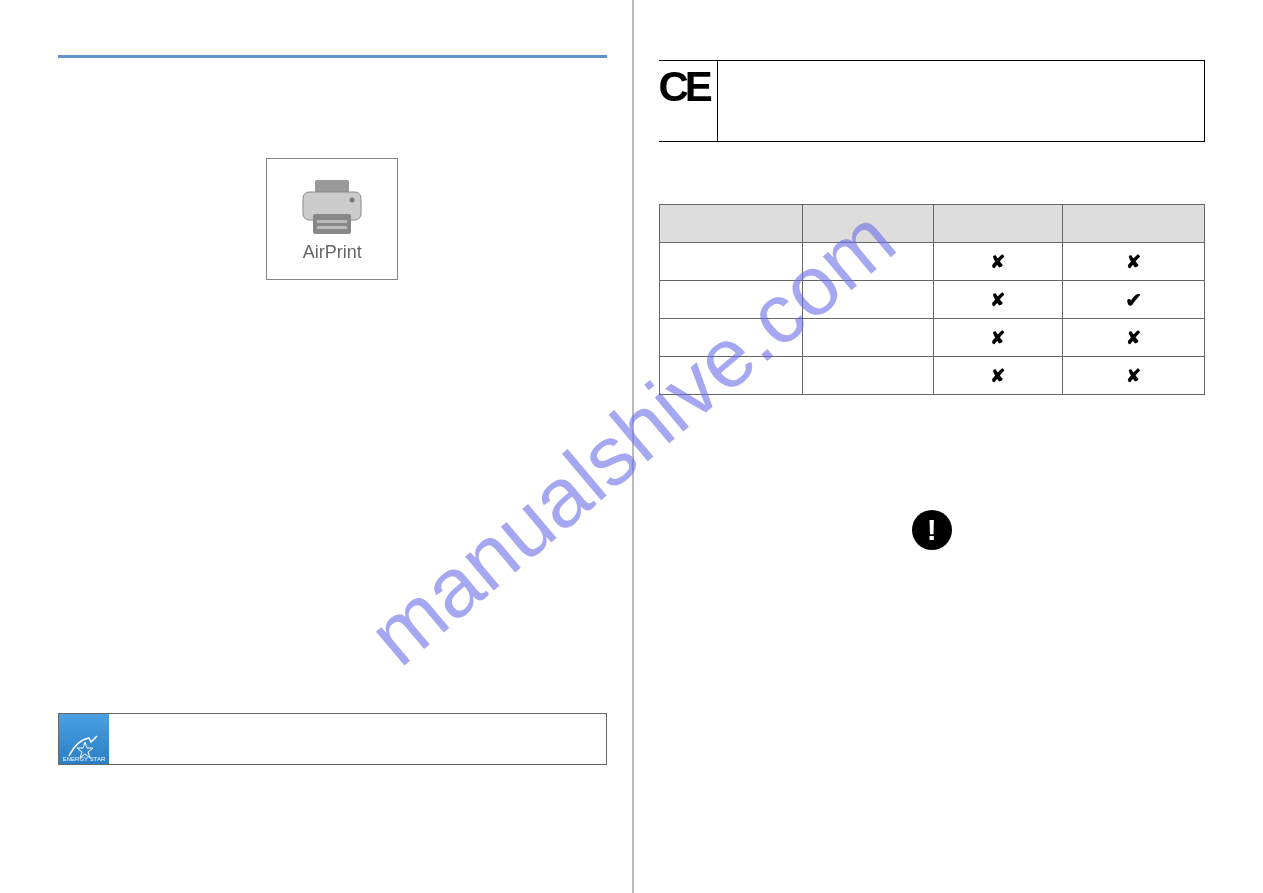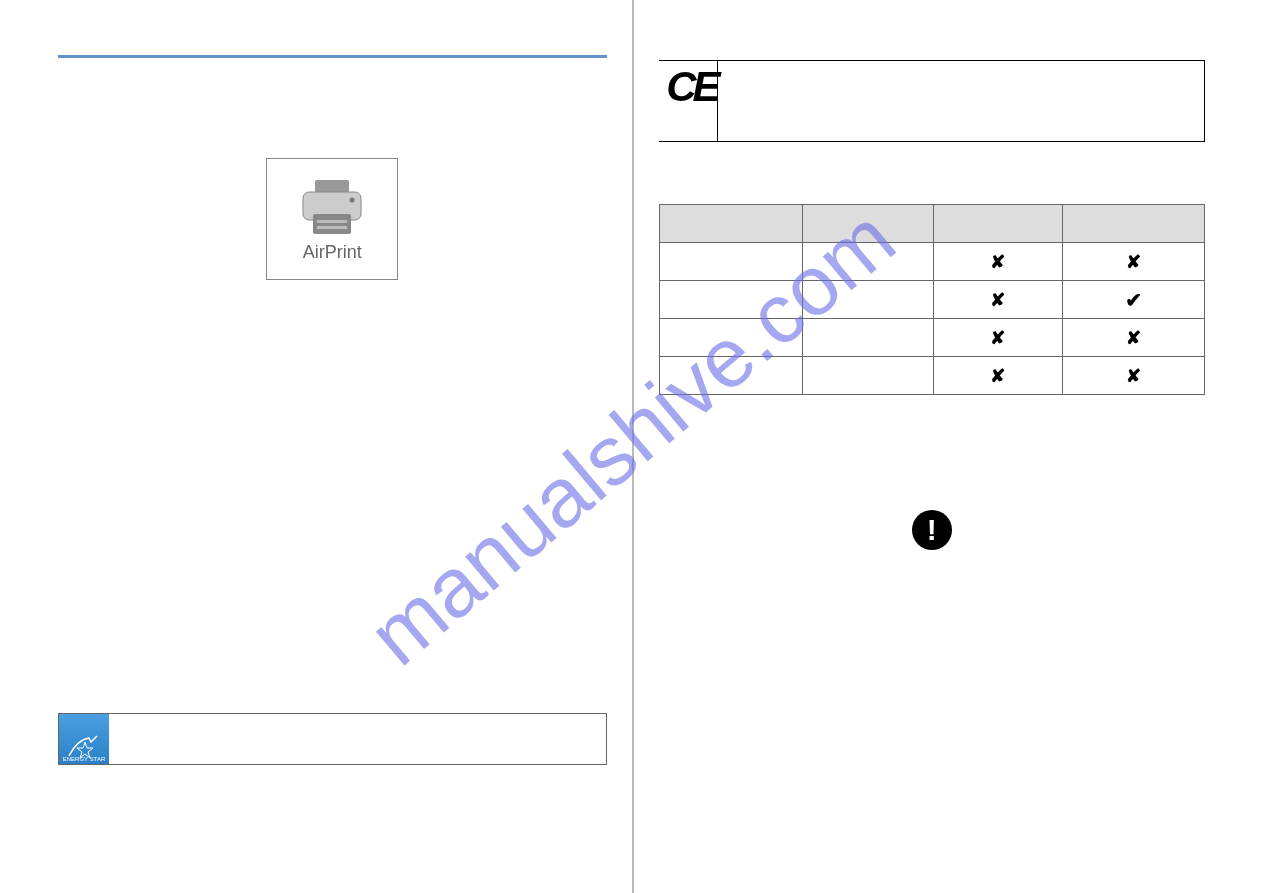--- a/index.html
+++ b/index.html
@@ -96,23 +96,22 @@
     border-right: 1px solid #000;
     border-top: 1px solid #000;
     height: 80px;
     margin-top:5px;
   }
   .ce-mark {
     width: 58px;
     border-right: 1px solid #000;
     display:flex;
     align-items:flex-start;
-    justify-content:flex-end;
+    justify-content:flex-start;
     padding-top:2px;
-    font-style:italic;
   }
   .ce-text {
     font-size: 42px;
     font-weight: bold;
     font-family: Arial, sans-serif;
     letter-spacing: -4px;
   }
   .compat-table {
     border-collapse: collapse;
     width: 100%;

